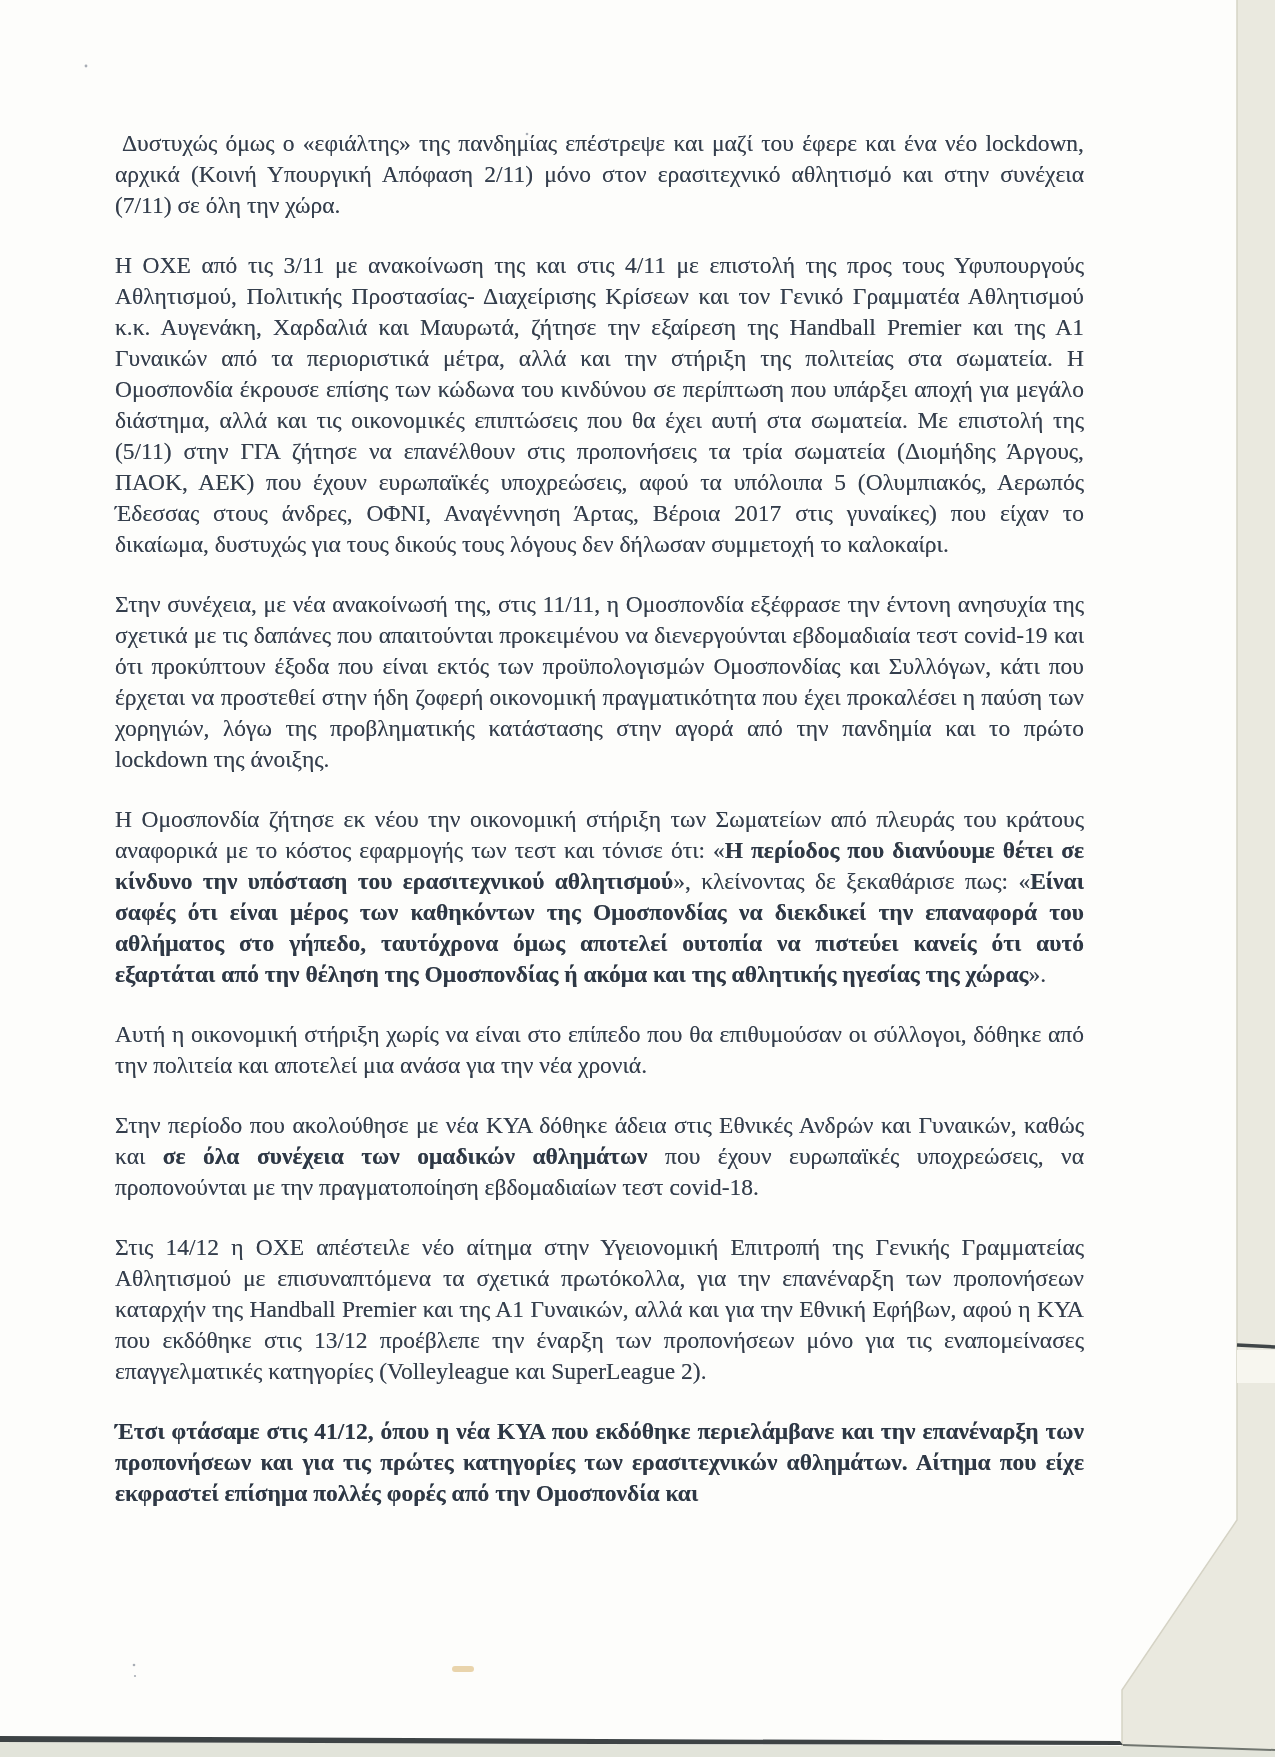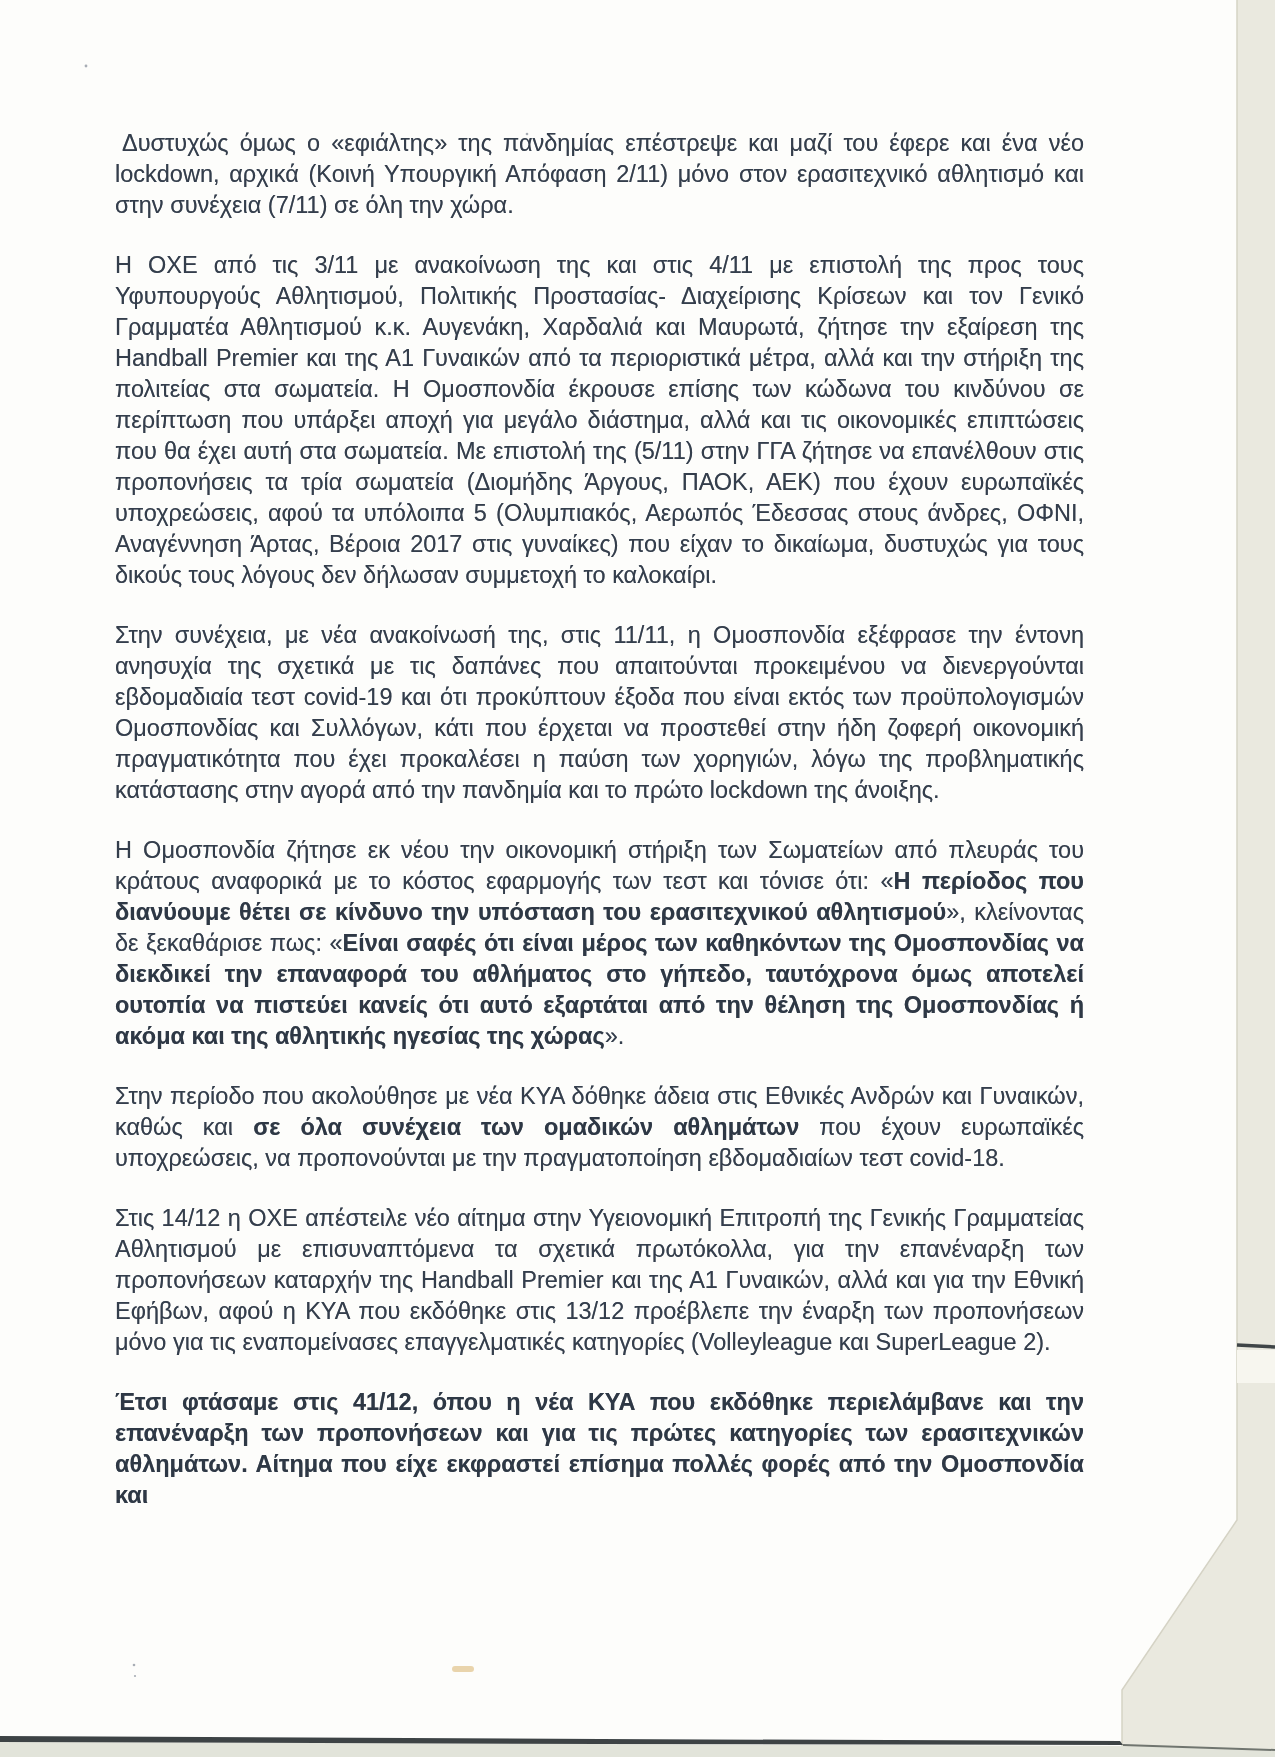--- a/index.html
+++ b/index.html
@@ -21,20 +21,21 @@
     top: 128px;
     width: 973px;
     color: #343e4c;
     font-size: 23.5px;
     line-height: 31px;
     text-align: justify;
     text-shadow: 0 0 0.5px rgba(52, 62, 76, 0.55);
   }
   .doc p {
     margin: 0 4px 29px 0;
+    font-family: Liberation Serif, serif;
   }
   .doc p.first {
     text-indent: 7px;
   }
   .doc .b {
     font-weight: 700;
     color: #2e3845;
   }
   .artifacts {
     position: absolute;
@@ -65,18 +66,19 @@
     <circle cx="134" cy="1665" r="1.3" fill="#a8adb5"></circle>
     <circle cx="135" cy="1676" r="1.1" fill="#a8adb5"></circle>
     <rect x="452" y="1666" width="22" height="6" rx="3" opacity="0.55" fill="#d9b36b"></rect>
   </svg>
 
   <main class="doc" id="doc">
       <p class="first"><span>Δυστυχώς όμως ο «εφιάλτης» της πανδημίας επέστρεψε και μαζί του έφερε και ένα νέο lockdown, αρχικά (Κοινή Υπουργική Απόφαση 2/11) μόνο στον ερασιτεχνικό αθλητισμό και στην συνέχεια (7/11) σε όλη την χώρα.</span></p>
       <p><span>Η ΟΧΕ από τις 3/11 με ανακοίνωση της και στις 4/11 με επιστολή της προς τους Υφυπουργούς Αθλητισμού, Πολιτικής Προστασίας- Διαχείρισης Κρίσεων και τον Γενικό Γραμματέα Αθλητισμού κ.κ. Αυγενάκη, Χαρδαλιά και Μαυρωτά, ζήτησε την εξαίρεση της Handball Premier και της Α1 Γυναικών από τα περιοριστικά μέτρα, αλλά και την στήριξη της πολιτείας στα σωματεία. Η Ομοσπονδία έκρουσε επίσης των κώδωνα του κινδύνου σε περίπτωση που υπάρξει αποχή για μεγάλο διάστημα, αλλά και τις οικονομικές επιπτώσεις που θα έχει αυτή στα σωματεία. Με επιστολή της (5/11) στην ΓΓΑ ζήτησε να επανέλθουν στις προπονήσεις τα τρία σωματεία (Διομήδης Άργους, ΠΑΟΚ, ΑΕΚ)  που έχουν ευρωπαϊκές υποχρεώσεις, αφού τα υπόλοιπα 5 (Ολυμπιακός, Αερωπός Έδεσσας στους άνδρες, ΟΦΝΙ, Αναγέννηση Άρτας, Βέροια 2017 στις γυναίκες) που είχαν το δικαίωμα, δυστυχώς για τους δικούς τους λόγους δεν δήλωσαν συμμετοχή το καλοκαίρι.</span></p>
       <p><span>Στην συνέχεια, με νέα ανακοίνωσή της, στις 11/11, η Ομοσπονδία εξέφρασε την έντονη ανησυχία της σχετικά με τις δαπάνες που απαιτούνται προκειμένου να διενεργούνται εβδομαδιαία τεστ covid-19 και ότι προκύπτουν έξοδα που είναι εκτός των προϋπολογισμών Ομοσπονδίας και Συλλόγων, κάτι που έρχεται να προστεθεί στην ήδη ζοφερή οικονομική πραγματικότητα που έχει προκαλέσει η παύση των χορηγιών, λόγω της προβληματικής κατάστασης στην αγορά από την πανδημία και το πρώτο lockdown της άνοιξης.</span></p>
       <p><span>Η Ομοσπονδία ζήτησε εκ νέου την οικονομική στήριξη των Σωματείων από πλευράς του κράτους αναφορικά με το κόστος εφαρμογής των τεστ και τόνισε ότι: «</span><span class="b">Η περίοδος που διανύουμε θέτει σε κίνδυνο την υπόσταση του ερασιτεχνικού αθλητισμού</span><span>», κλείνοντας δε ξεκαθάρισε πως: «</span><span class="b">Είναι σαφές ότι είναι μέρος των καθηκόντων της Ομοσπονδίας να διεκδικεί την επαναφορά του αθλήματος στο γήπεδο, ταυτόχρονα όμως αποτελεί ουτοπία να πιστεύει κανείς ότι αυτό εξαρτάται από την θέληση της Ομοσπονδίας ή ακόμα και της αθλητικής ηγεσίας της χώρας</span><span>».</span></p>
+      <p><span>Αυτή η οικονομική στήριξη χωρίς  να είναι στο επίπεδο που θα επιθυμούσαν οι σύλλογοι, δόθηκε από την πολιτεία και αποτελεί μια ανάσα για την νέα χρονιά.</span></p>
       <p><span>Στην περίοδο που ακολούθησε με νέα ΚΥΑ δόθηκε άδεια στις Εθνικές Ανδρών και Γυναικών, καθώς και </span><span class="b">σε όλα συνέχεια των ομαδικών αθλημάτων</span><span> που έχουν ευρωπαϊκές υποχρεώσεις, να προπονούνται με την πραγματοποίηση εβδομαδιαίων τεστ covid-18.</span></p>
       <p><span>Στις 14/12 η ΟΧΕ απέστειλε νέο αίτημα στην Υγειονομική Επιτροπή της Γενικής Γραμματείας Αθλητισμού με επισυναπτόμενα τα σχετικά πρωτόκολλα, για την επανέναρξη των προπονήσεων καταρχήν της Handball Premier και της Α1 Γυναικών, αλλά και για την Εθνική Εφήβων, αφού η ΚΥΑ που εκδόθηκε στις 13/12 προέβλεπε την έναρξη των προπονήσεων μόνο για τις εναπομείνασες επαγγελματικές κατηγορίες (Volleyleague και SuperLeague 2).</span></p>
       <p><span class="b">Έτσι φτάσαμε στις 41/12, όπου η νέα ΚΥΑ που εκδόθηκε περιελάμβανε και την επανέναρξη των προπονήσεων και για τις πρώτες κατηγορίες των ερασιτεχνικών αθλημάτων. Αίτημα που είχε εκφραστεί επίσημα πολλές φορές από την Ομοσπονδία και</span></p>
     </main>
 
 </div>
 
 </body></html>

